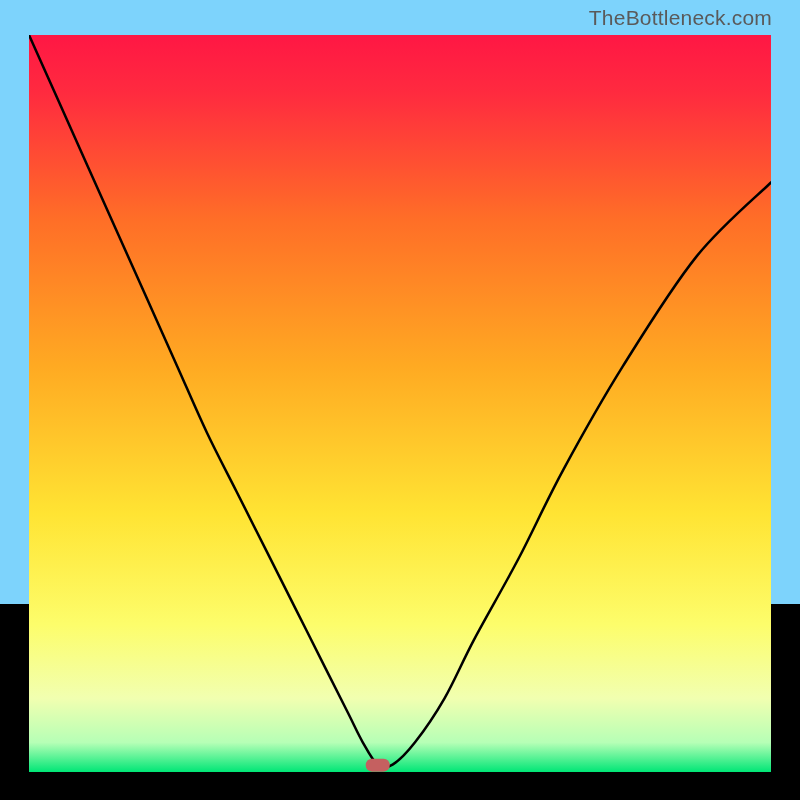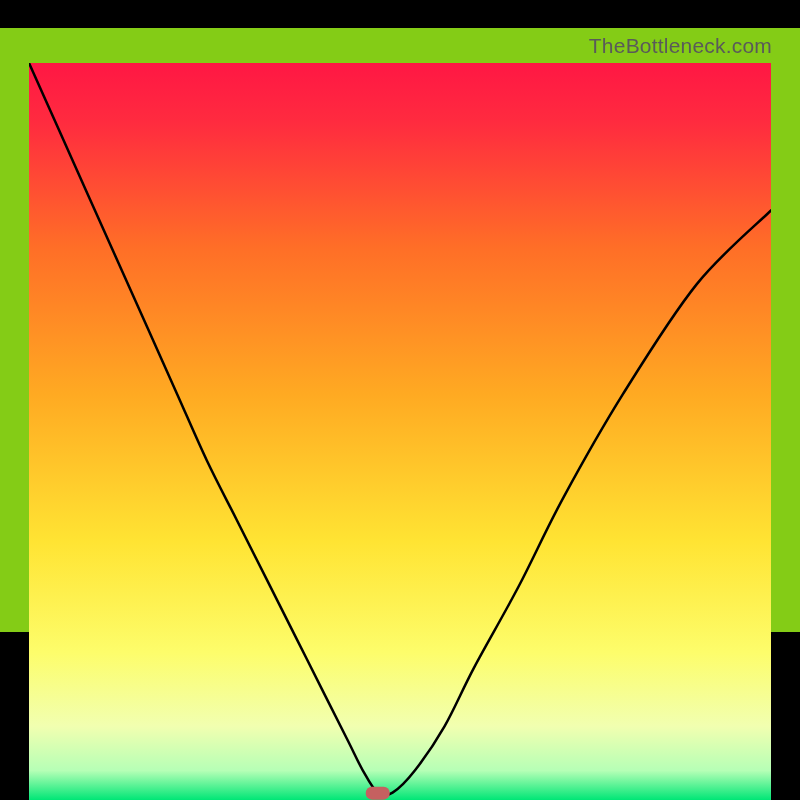--- a/index.html
+++ b/index.html
@@ -8,22 +8,21 @@
     background: #000;
     width: 800px;
     height: 800px;
     overflow: hidden;
     font-family: Arial, sans-serif;
   }
   .container {
     position: relative;
     width: 800px;
     height: 604px;
-    background: #84cc16;
-    margin-top: 28px;
+    background: #7dd3fc;
   }
   .plot-area {
     position: absolute;
     left: 29px;
     top: 35px;
     width: 742px;
     height: 737px;
   }
   .watermark {
     position: absolute;

